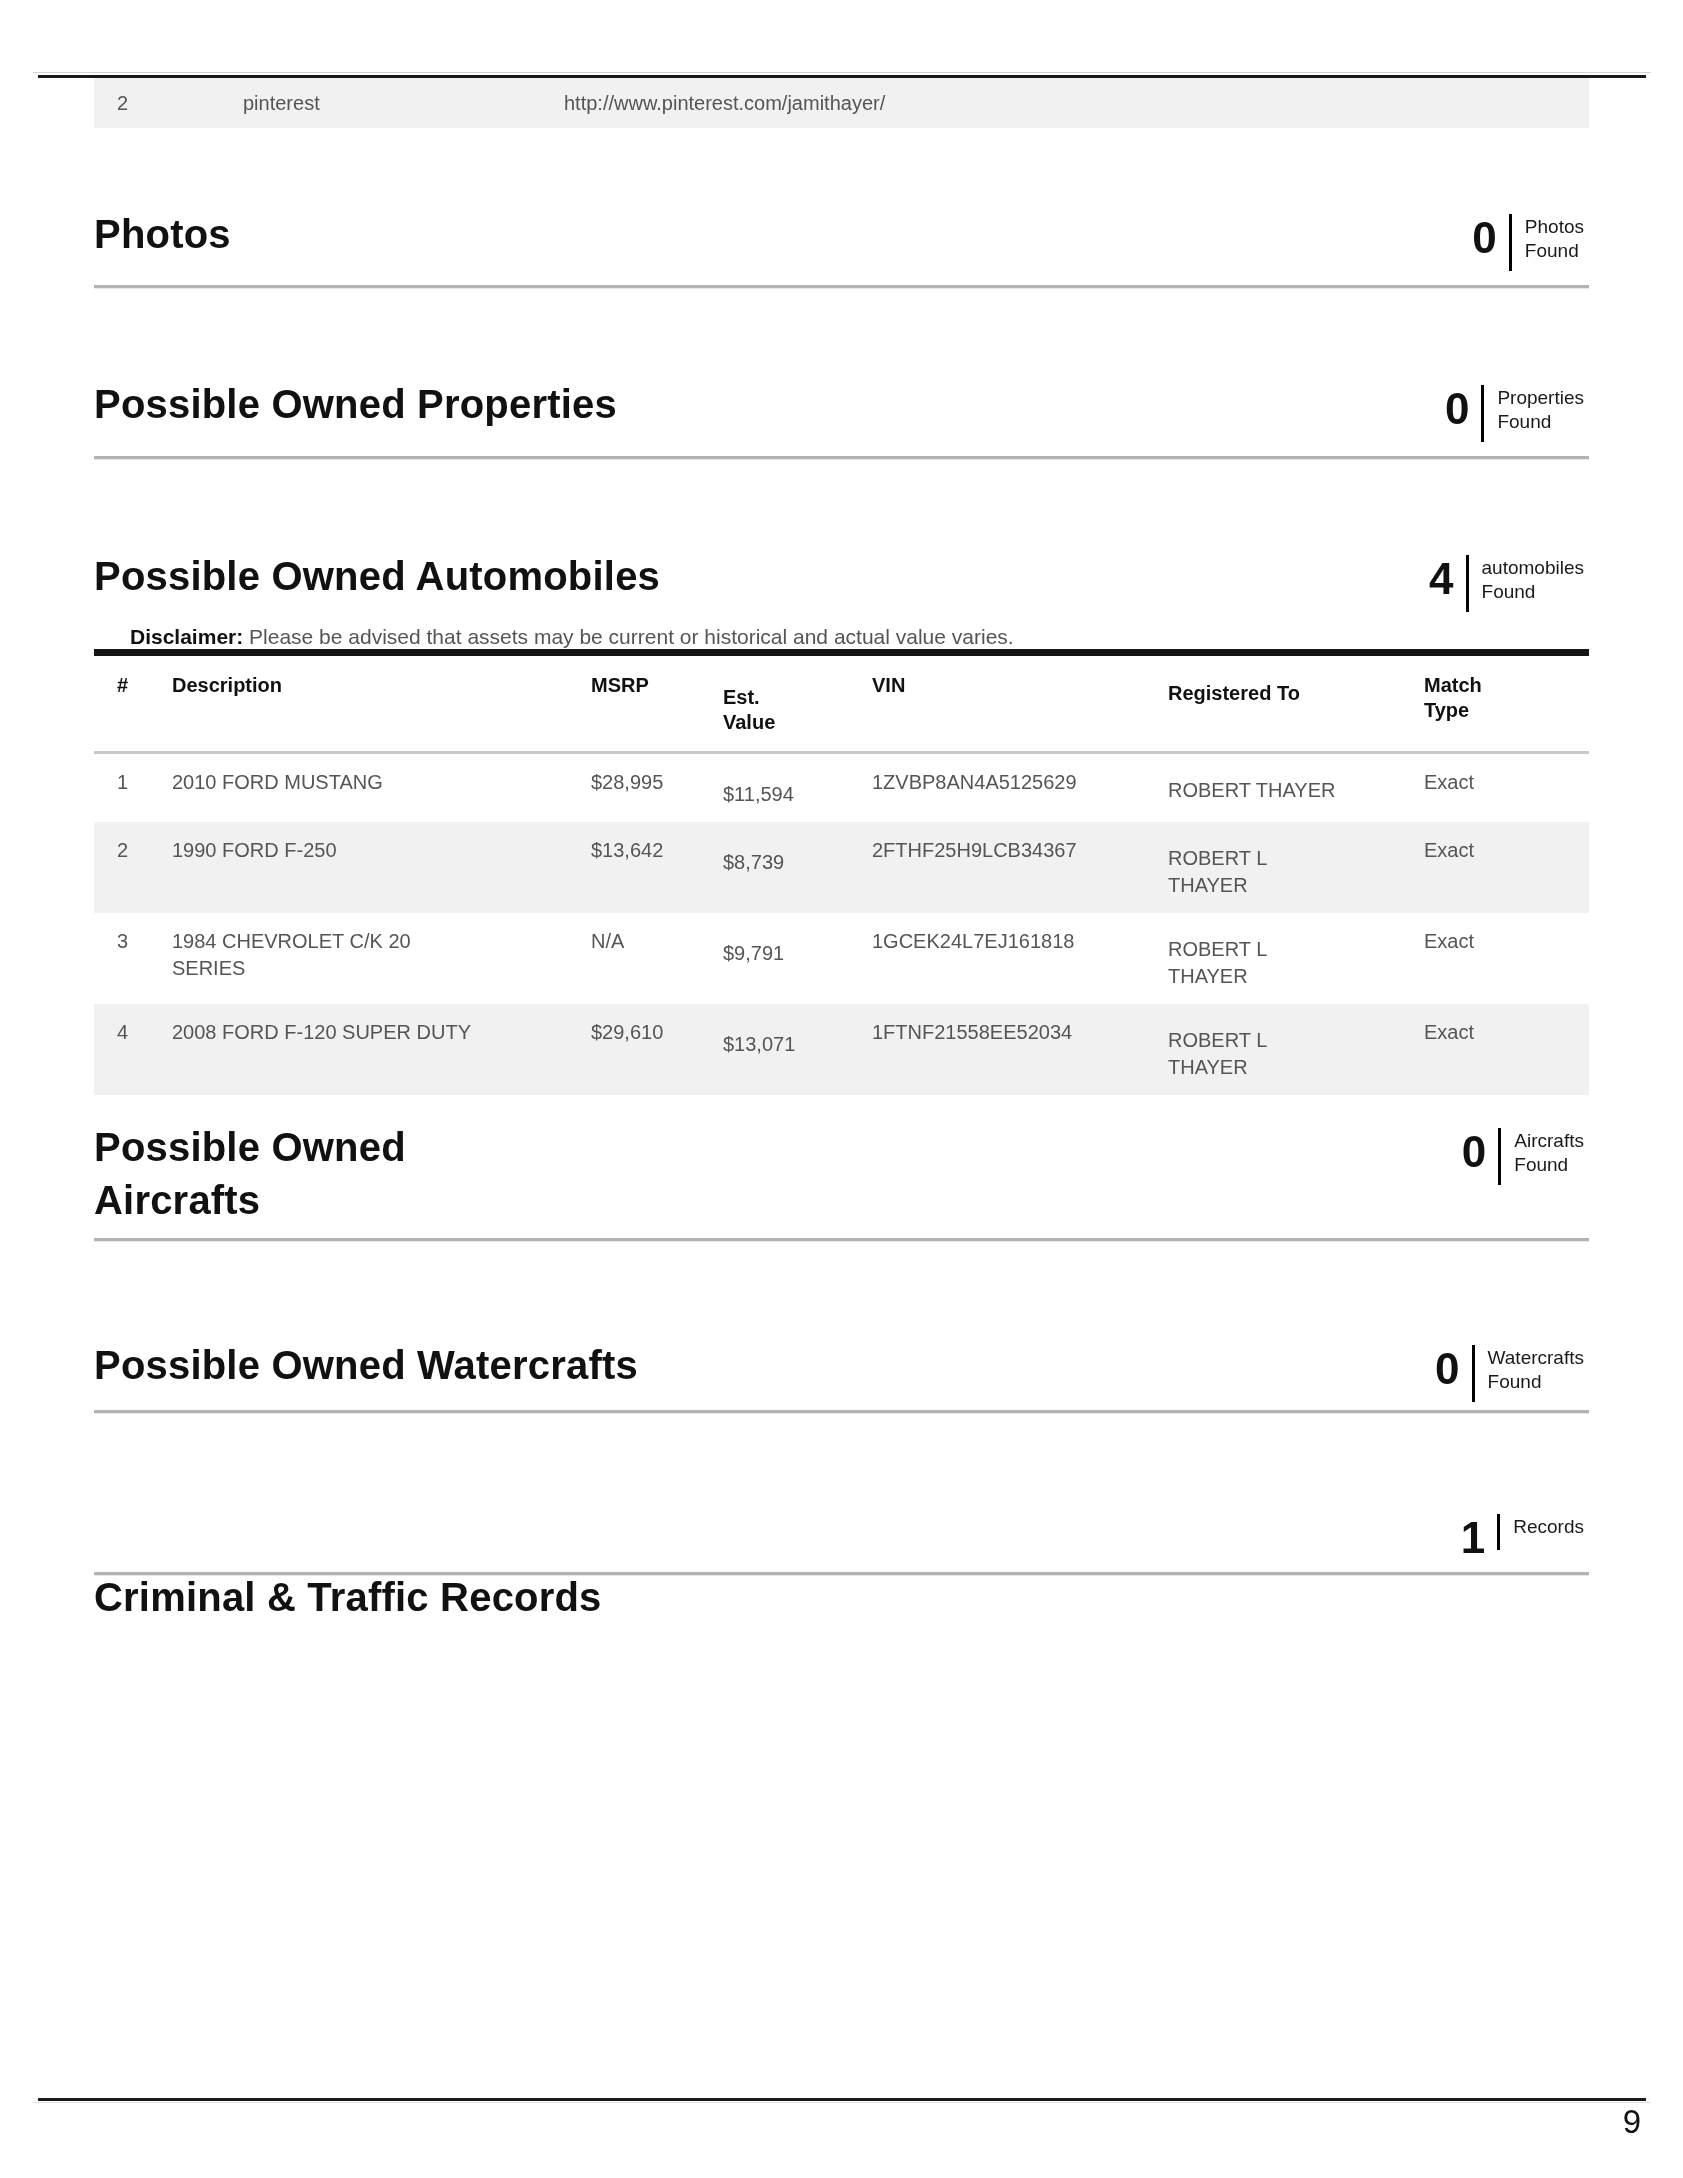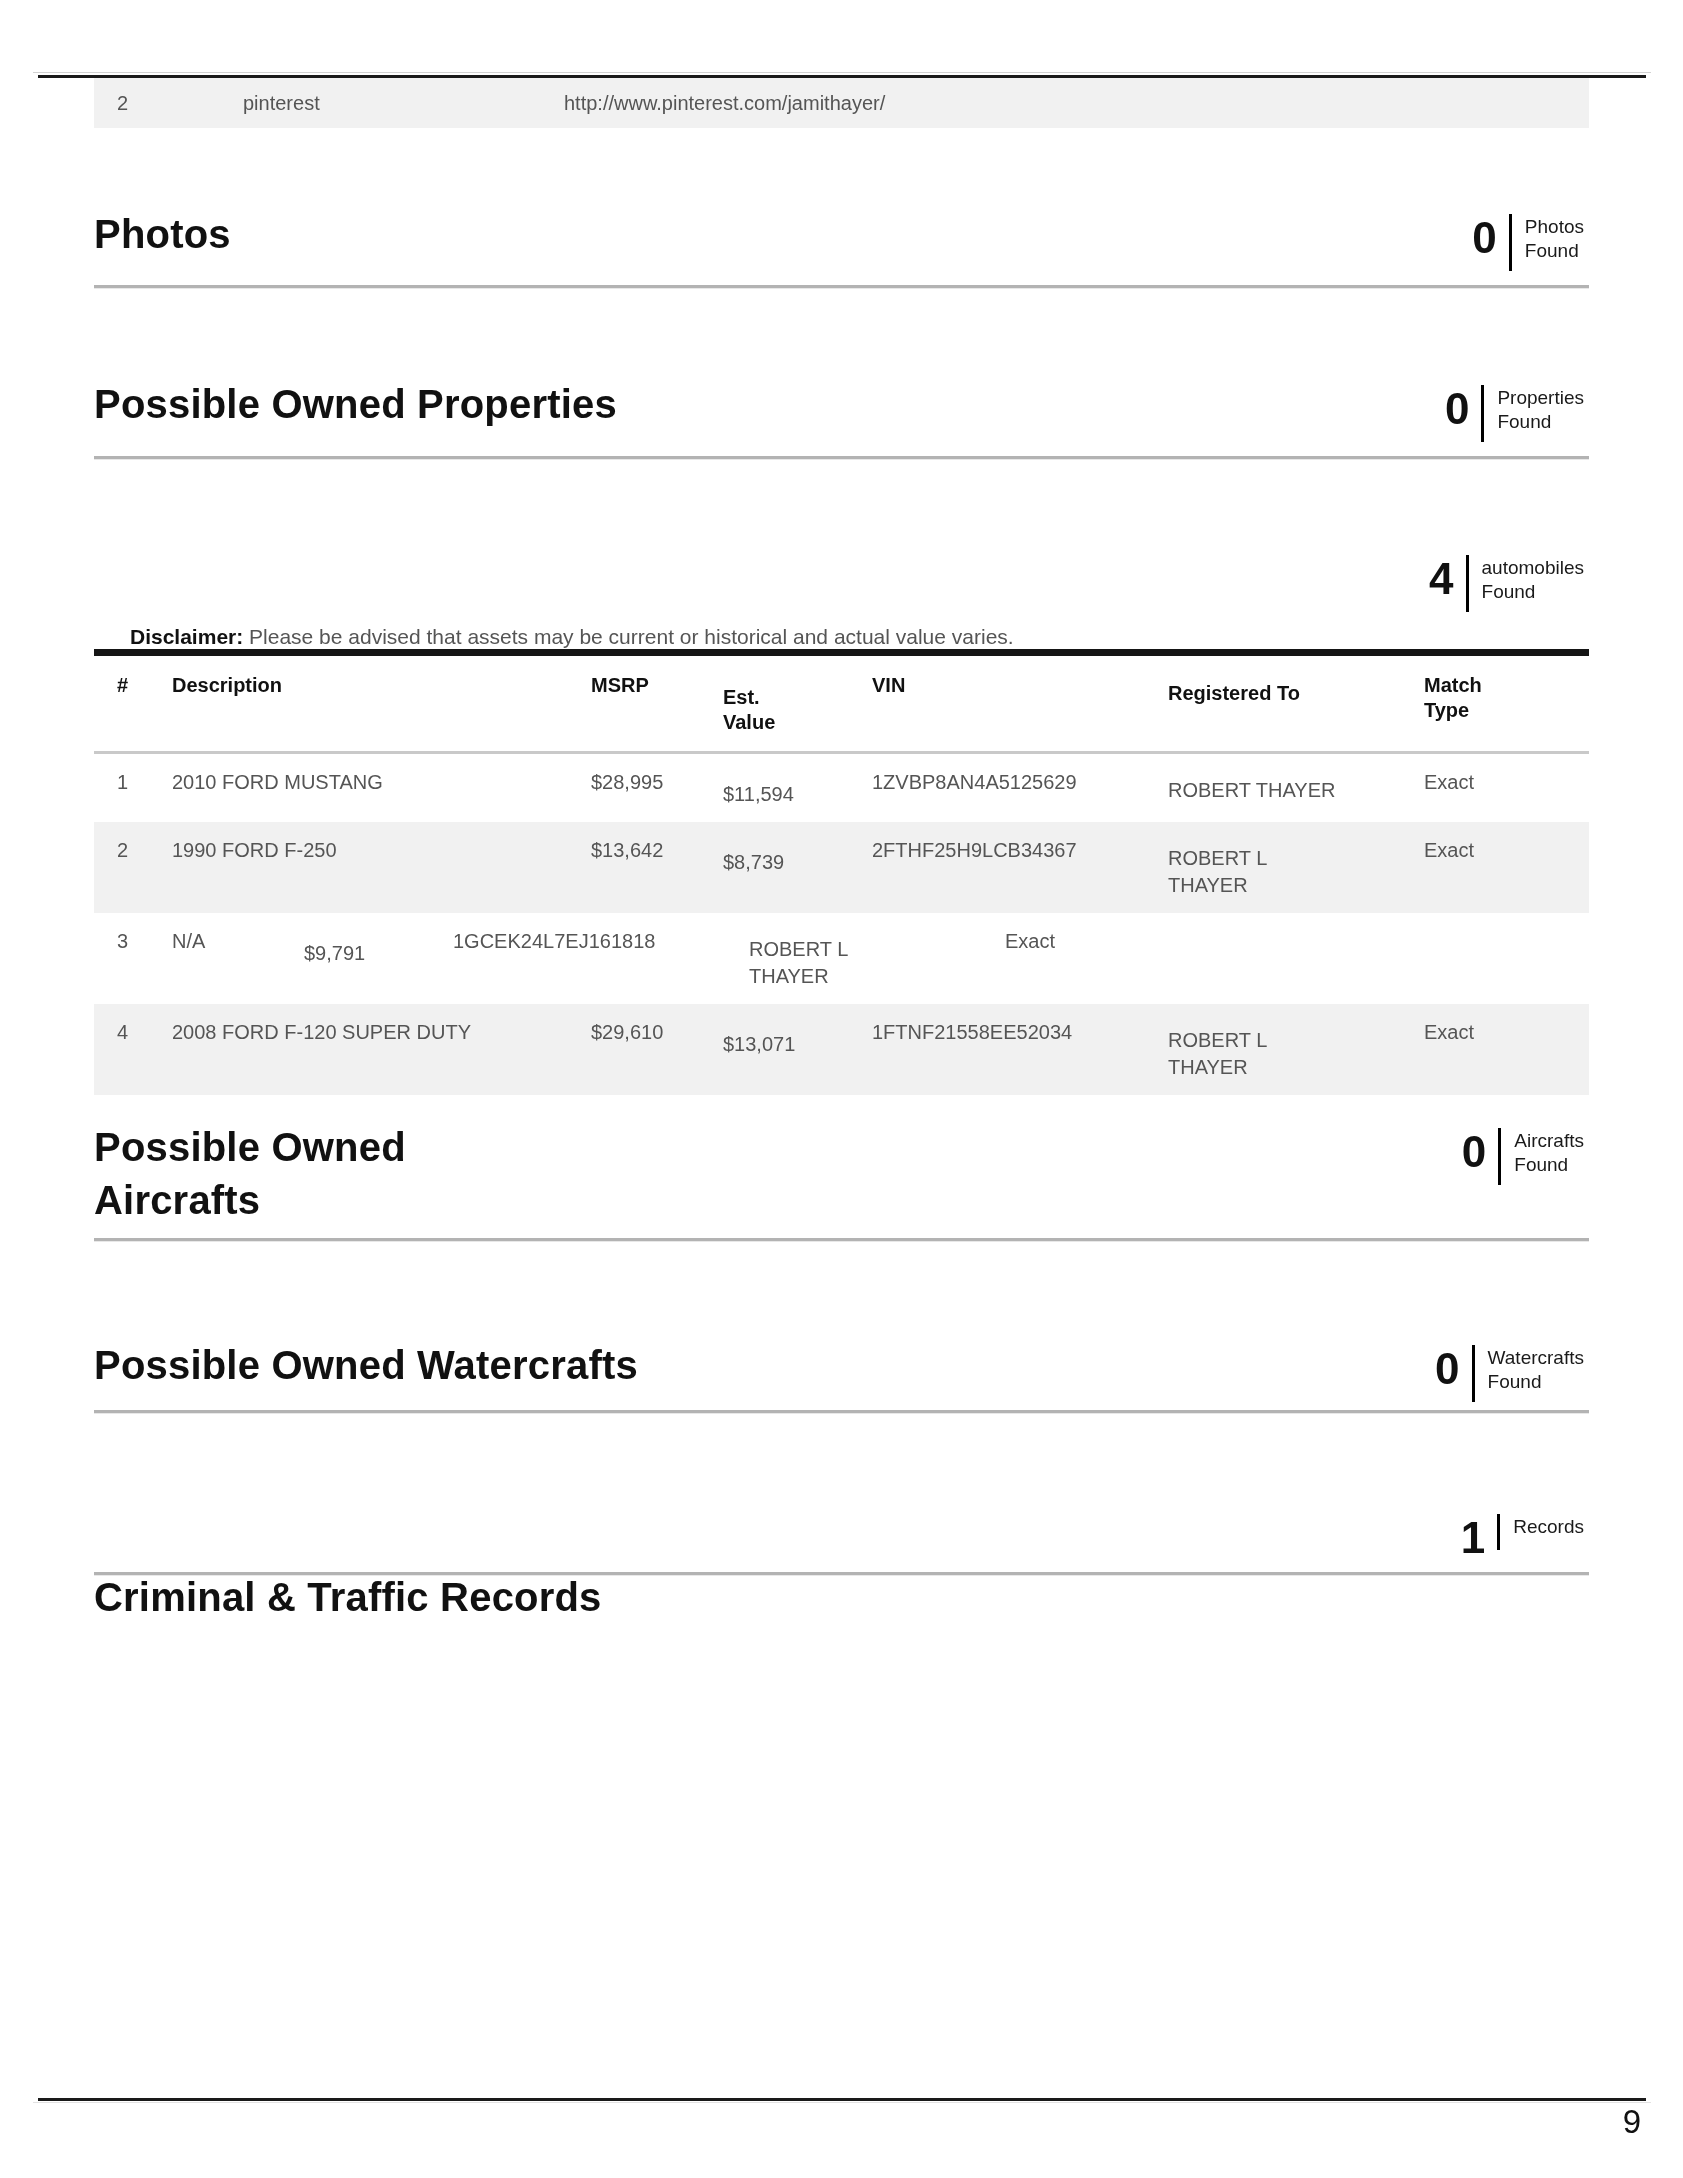--- a/index.html
+++ b/index.html
@@ -117,20 +117,21 @@
 
   <div class="h1" style="top:378px;">Possible Owned Properties</div>
   <div class="stat" style="top:384px;">
     <div class="stat-num">0</div>
     <div class="stat-bar"></div>
     <div class="stat-label">Properties
 Found</div>
   </div>
   <div class="rule" style="top:456px;"></div>
 
+  <div class="h1" style="top:550px;">Possible Owned Automobiles</div>
   <div class="stat" style="top:554px;">
     <div class="stat-num">4</div>
     <div class="stat-bar"></div>
     <div class="stat-label">automobiles
 Found</div>
   </div>
   <div class="disclaimer"><b>Disclaimer:</b><span> Please be advised that assets may be current or historical and actual value varies.</span></div>
   <div class="black-bar"></div>
 
   <div class="auto-table">
@@ -161,20 +162,22 @@
         <div class="cell c2">1990 FORD F-250</div>
         <div class="cell c3">$13,642</div>
         <div class="cell c4">$8,739</div>
         <div class="cell c5">2FTHF25H9LCB34367</div>
         <div class="cell c6">ROBERT L
 THAYER</div>
         <div class="cell c7">Exact</div>
       </div>
       <div class="trow">
         <div class="cell c1">3</div>
+        <div class="cell c2">1984 CHEVROLET C/K 20
+SERIES</div>
         <div class="cell c3">N/A</div>
         <div class="cell c4">$9,791</div>
         <div class="cell c5">1GCEK24L7EJ161818</div>
         <div class="cell c6">ROBERT L
 THAYER</div>
         <div class="cell c7">Exact</div>
       </div>
       <div class="trow">
         <div class="cell c1">4</div>
         <div class="cell c2">2008 FORD F-120 SUPER DUTY</div>

